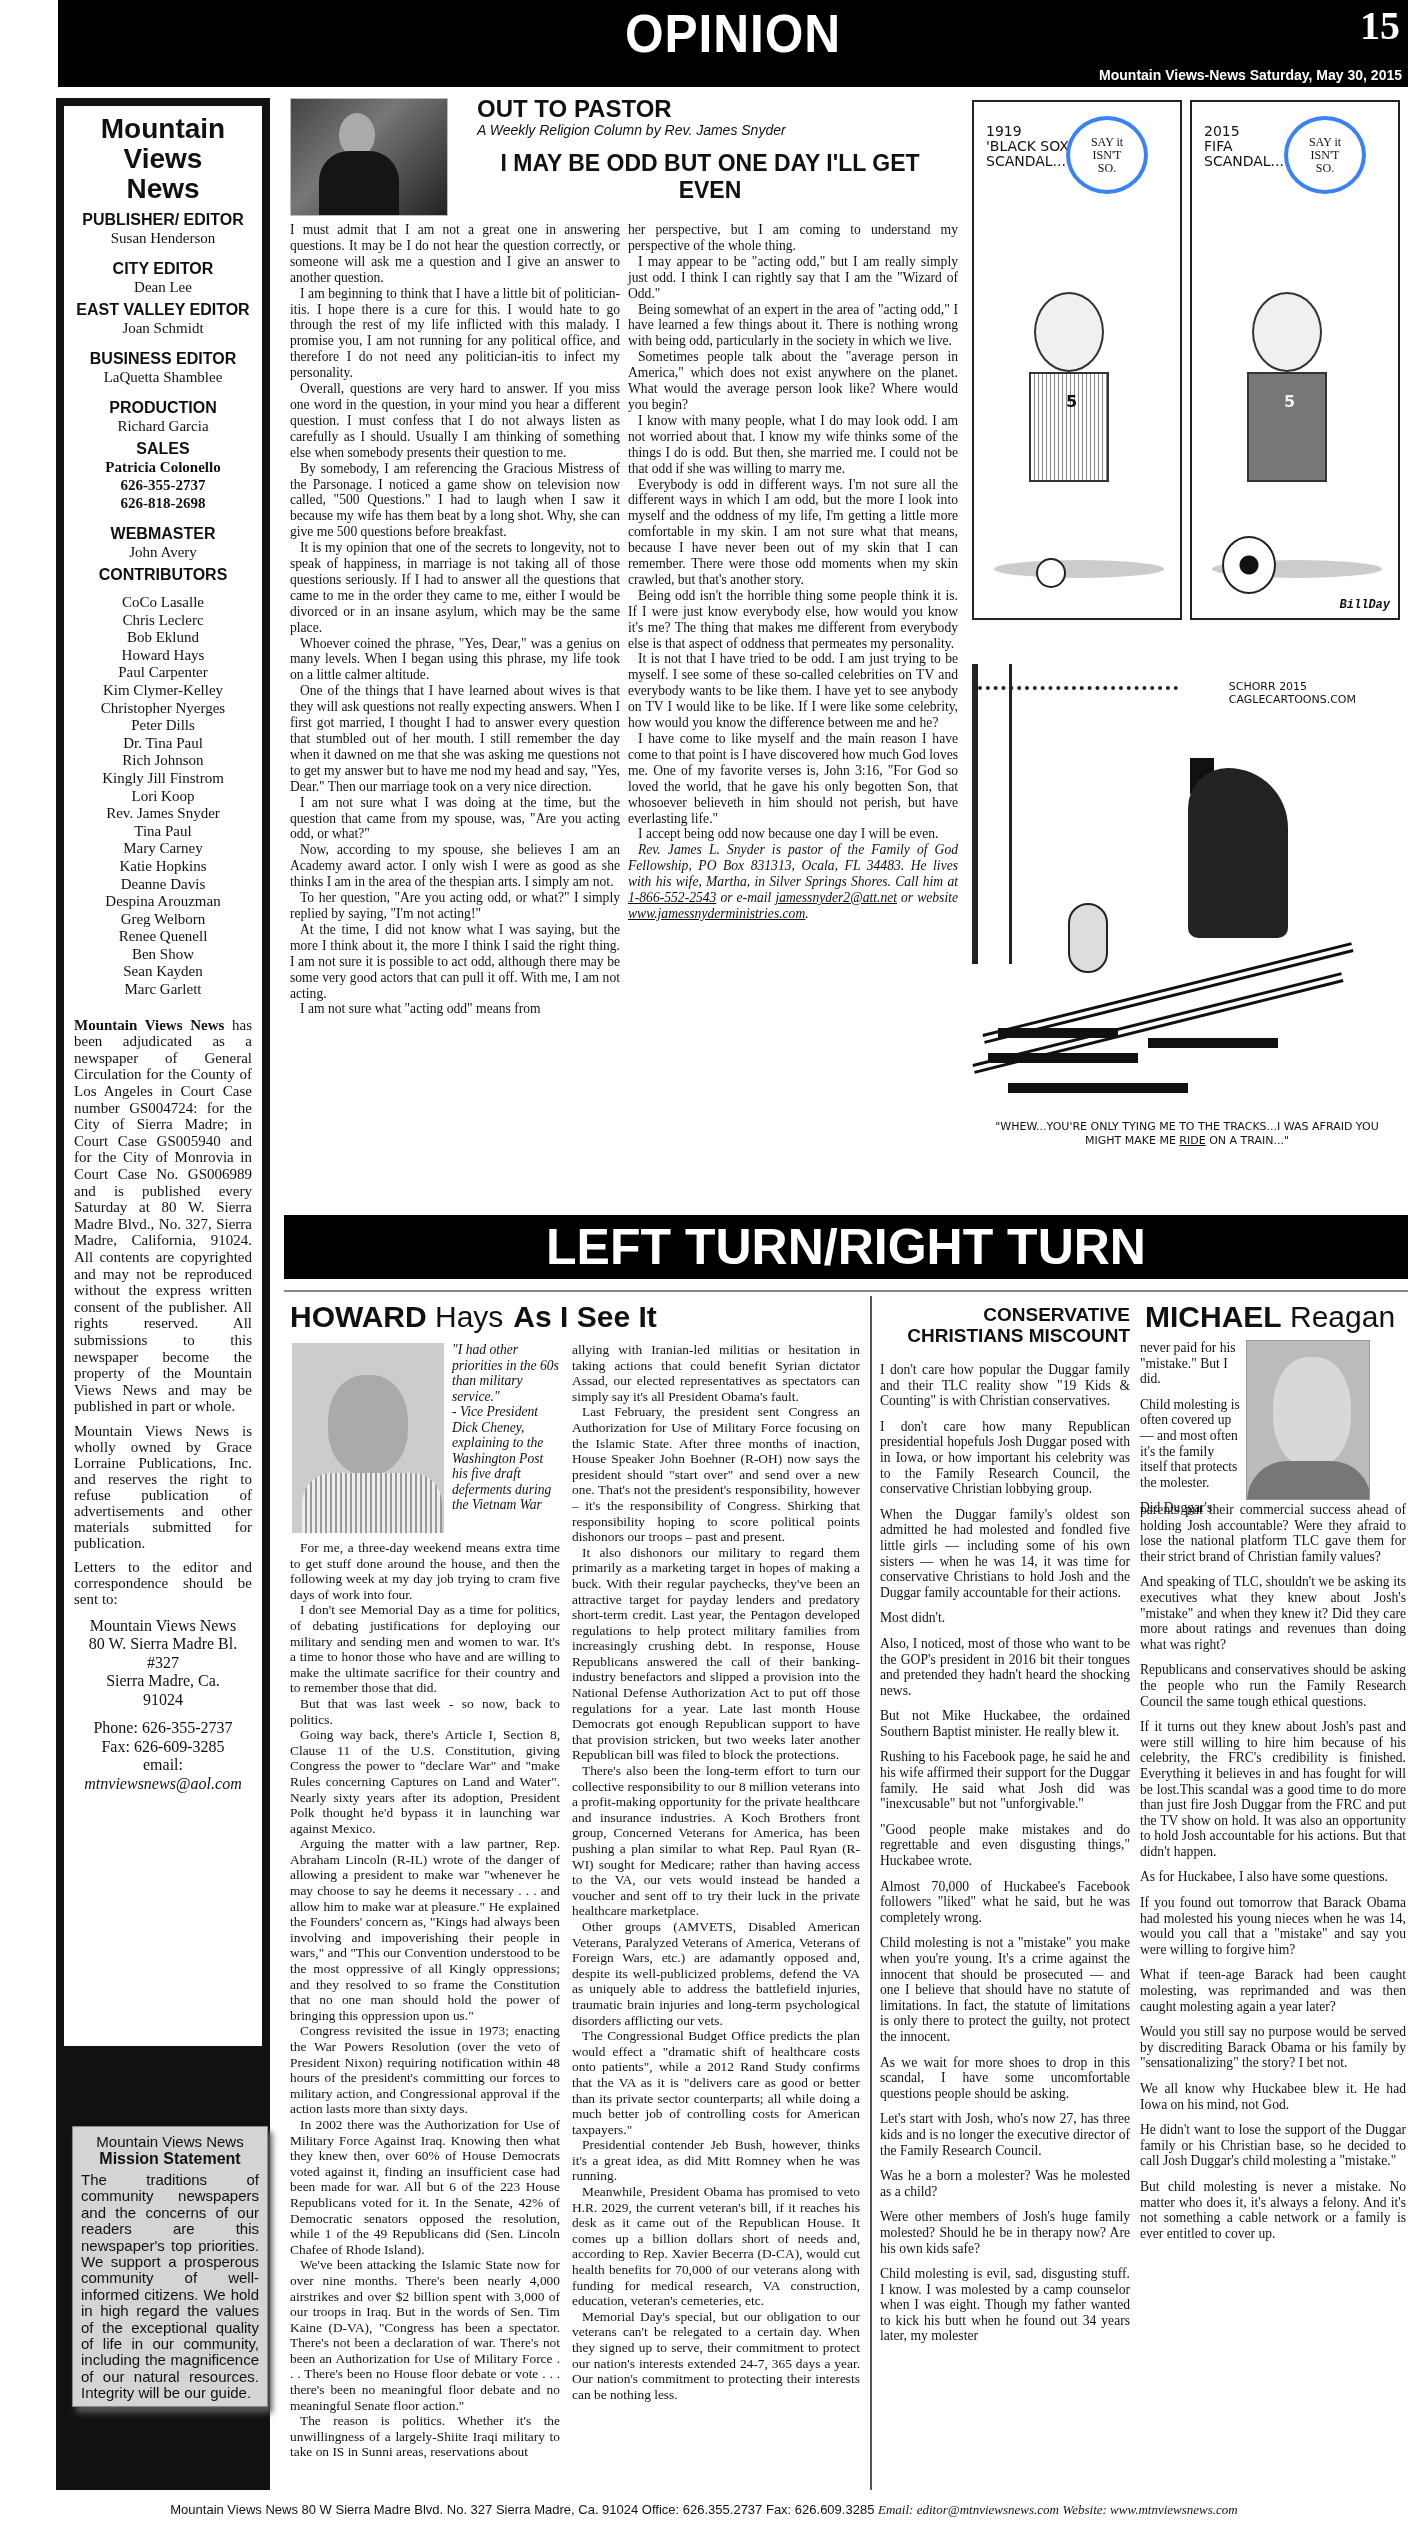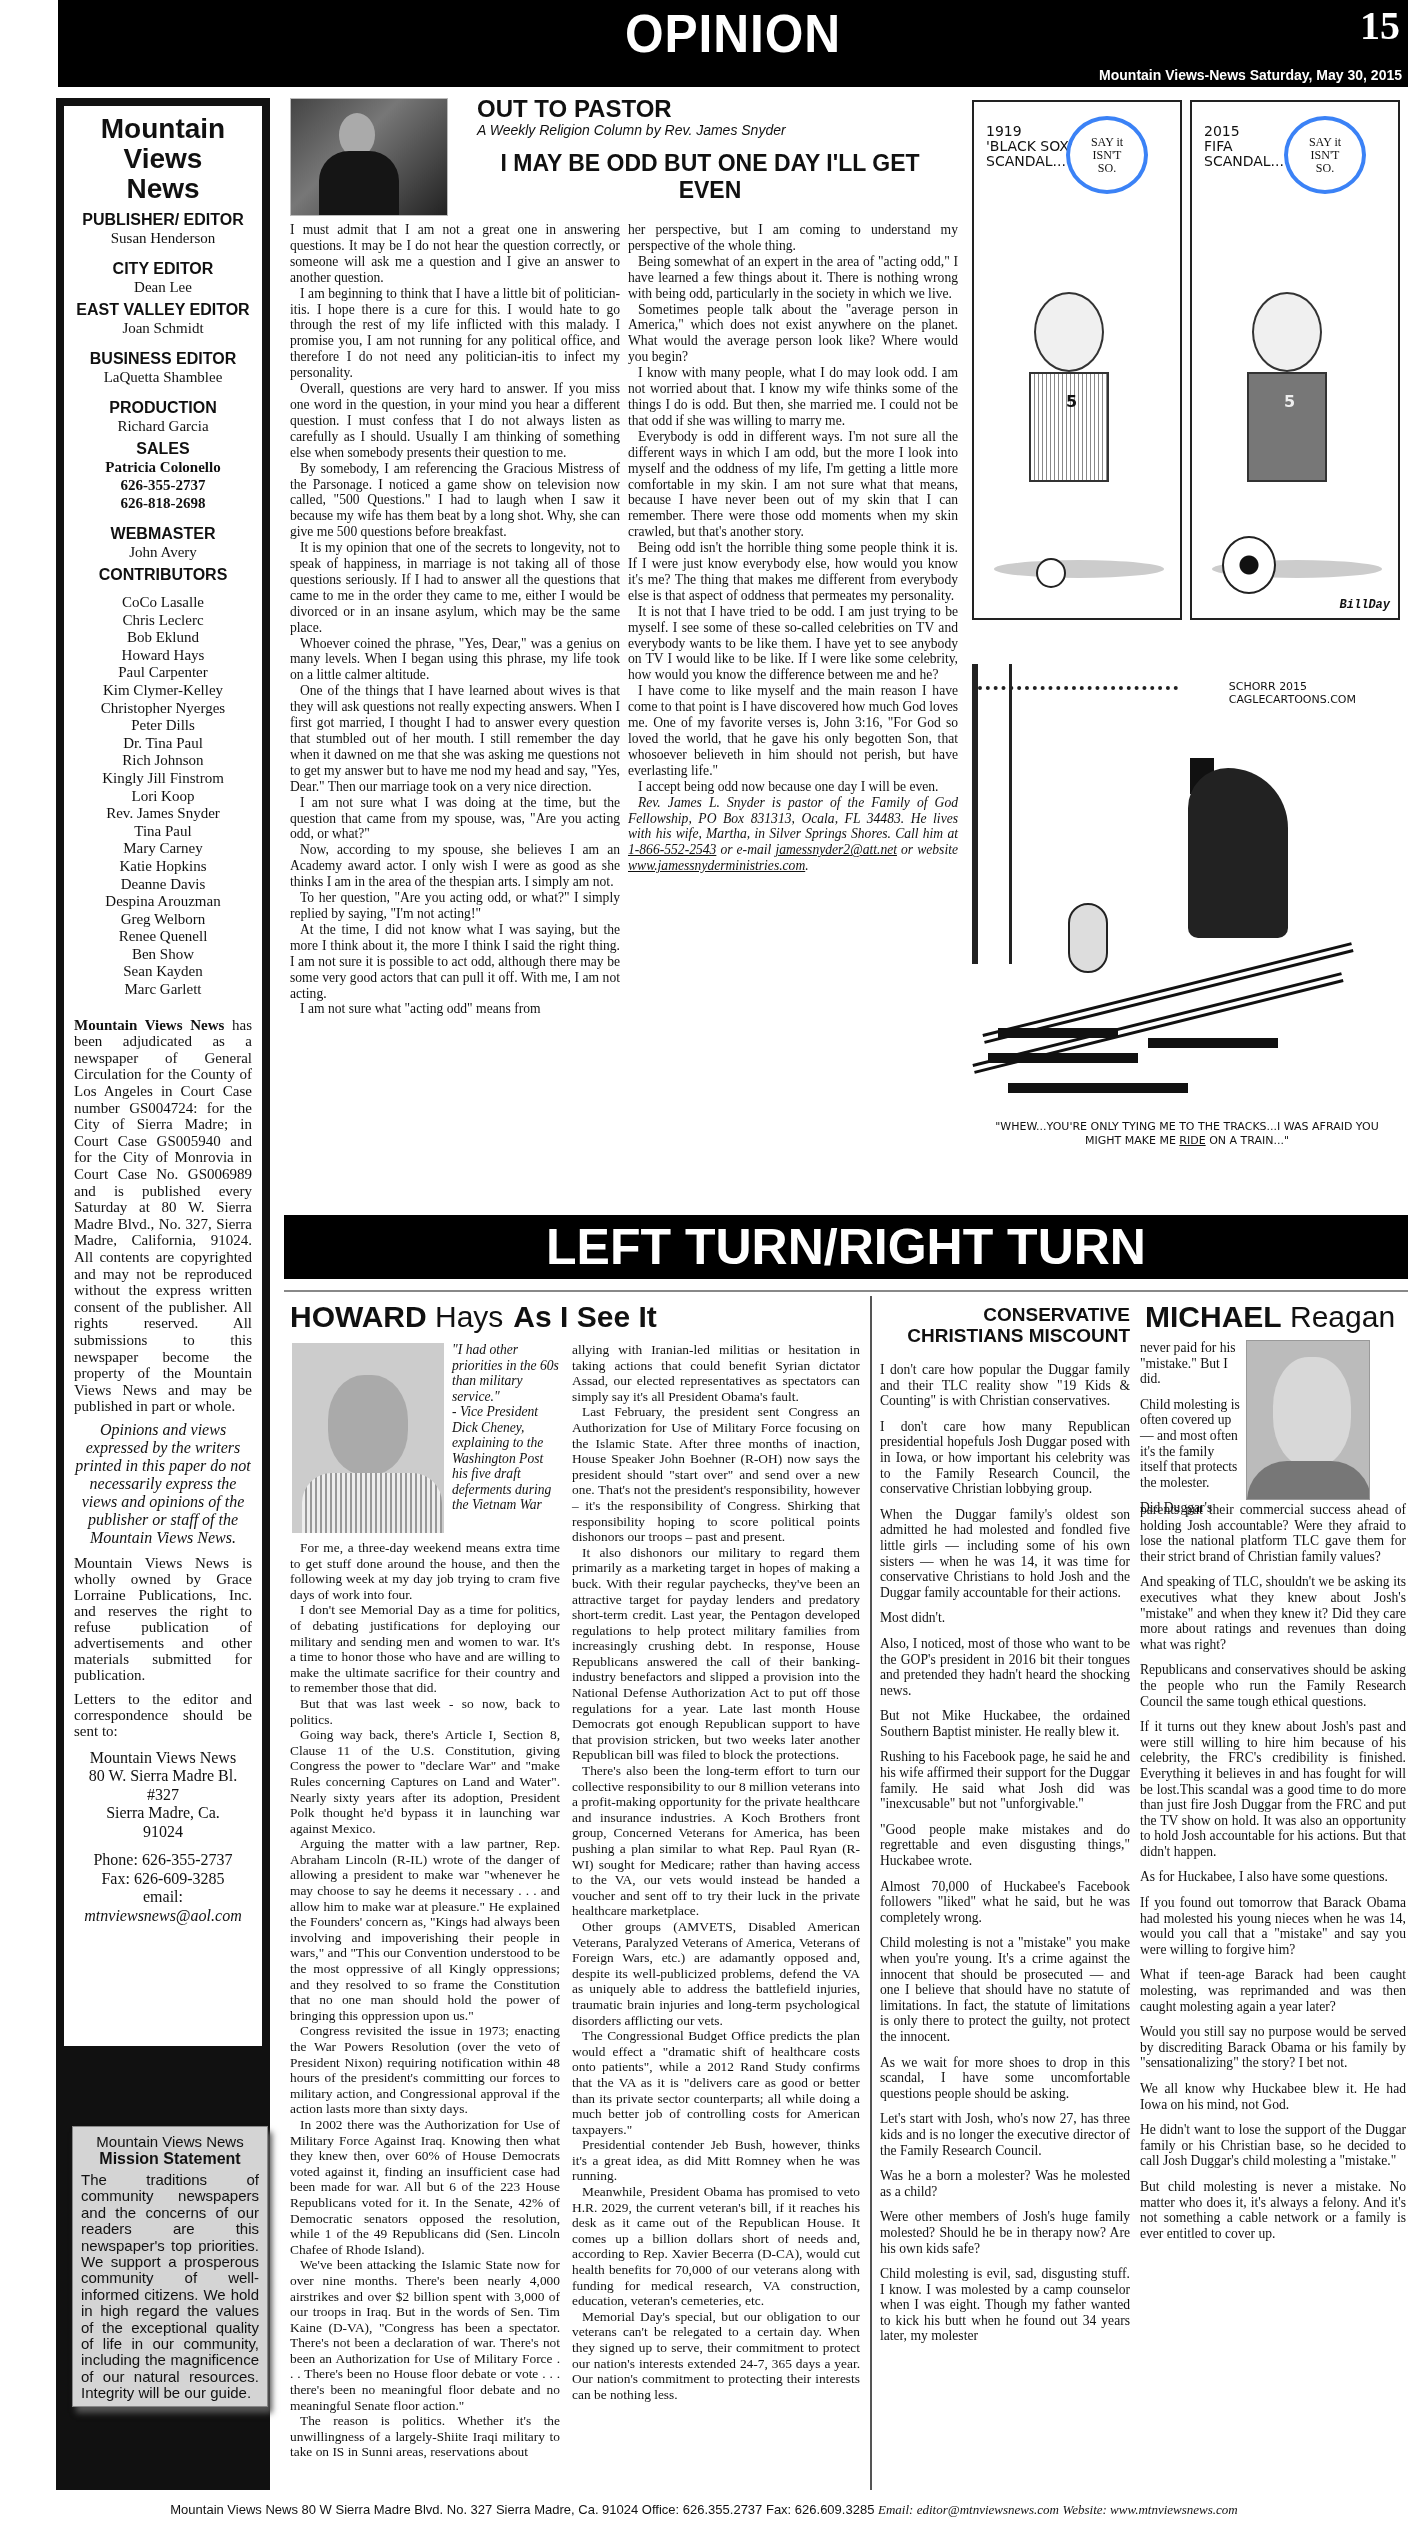--- a/index.html
+++ b/index.html
@@ -161,21 +161,20 @@
         <div>Katie Hopkins</div>
         <div>Deanne Davis</div>
         <div>Despina Arouzman</div>
         <div>Greg Welborn</div>
         <div>Renee Quenell</div>
         <div>Ben Show</div>
         <div>Sean Kayden</div>
         <div>Marc Garlett</div>
       </div>
     <div class="sb-para"><b>Mountain Views News</b> <span>has been adjudicated as a newspaper of General Circulation for the County of Los Angeles in Court Case number GS004724: for the City of Sierra Madre; in Court Case GS005940 and for the City of Monrovia in Court Case No. GS006989 and is published every Saturday at 80 W. Sierra Madre Blvd., No. 327, Sierra Madre, California, 91024. All contents are copyrighted and may not be reproduced without the express written consent of the publisher. All rights reserved. All submissions to this newspaper become the property of the Mountain Views News and may be published in part or whole.</span></div>
-    <div class="sb-italic">Opinions and views expressed by the writers printed in this paper do not necessarily express the views and opinions of the publisher or staff of the Mountain Views News.</div>
     <div class="sb-para2">Mountain Views News is wholly owned by Grace Lorraine Publications, Inc. and reserves the right to refuse publication of advertisements and other materials submitted for publication.</div>
     <div class="sb-para2">Letters to the editor and correspondence should be sent to:</div>
     <div class="sb-addr">
       <div>Mountain Views News</div>
       <div>80 W. Sierra Madre Bl.</div>
       <div>#327</div>
       <div>Sierra Madre, Ca.</div>
       <div>91024</div>
     </div>
     <div class="sb-addr">
@@ -210,20 +209,21 @@
     <p>One of the things that I have learned about wives is that they will ask questions not really expecting answers. When I first got married, I thought I had to answer every question that stumbled out of her mouth. I still remember the day when it dawned on me that she was asking me questions not to get my answer but to have me nod my head and say, "Yes, Dear." Then our marriage took on a very nice direction.</p>
     <p>I am not sure what I was doing at the time, but the question that came from my spouse, was, "Are you acting odd, or what?"</p>
     <p>Now, according to my spouse, she believes I am an Academy award actor. I only wish I were as good as she thinks I am in the area of the thespian arts. I simply am not.</p>
     <p>To her question, "Are you acting odd, or what?" I simply replied by saying, "I'm not acting!"</p>
     <p>At the time, I did not know what I was saying, but the more I think about it, the more I think I said the right thing. I am not sure it is possible to act odd, although there may be some very good actors that can pull it off. With me, I am not acting.</p>
     <p>I am not sure what "acting odd" means from</p>
   </div>
 <div class="article" style="left:628px; top:222px; width:330px;">
   <div id="pastor-col2">
       <p class="first">her perspective, but I am coming to understand my perspective of the whole thing.</p>
+      <p>I may appear to be "acting odd," but I am really simply just odd. I think I can rightly say that I am the "Wizard of Odd."</p>
       <p>Being somewhat of an expert in the area of "acting odd," I have learned a few things about it. There is nothing wrong with being odd, particularly in the society in which we live.</p>
       <p>Sometimes people talk about the "average person in America," which does not exist anywhere on the planet. What would the average person look like? Where would you begin?</p>
       <p>I know with many people, what I do may look odd. I am not worried about that. I know my wife thinks some of the things I do is odd. But then, she married me. I could not be that odd if she was willing to marry me.</p>
       <p>Everybody is odd in different ways. I'm not sure all the different ways in which I am odd, but the more I look into myself and the oddness of my life, I'm getting a little more comfortable in my skin. I am not sure what that means, because I have never been out of my skin that I can remember. There were those odd moments when my skin crawled, but that's another story.</p>
       <p>Being odd isn't the horrible thing some people think it is. If I were just know everybody else, how would you know it's me? The thing that makes me different from everybody else is that aspect of oddness that permeates my personality.</p>
       <p>It is not that I have tried to be odd. I am just trying to be myself. I see some of these so-called celebrities on TV and everybody wants to be like them. I have yet to see anybody on TV I would like to be like. If I were like some celebrity, how would you know the difference between me and he?</p>
       <p>I have come to like myself and the main reason I have come to that point is I have discovered how much God loves me. One of my favorite verses is, John 3:16, "For God so loved the world, that he gave his only begotten Son, that whosoever believeth in him should not perish, but have everlasting life."</p>
       <p>I accept being odd now because one day I will be even.</p>
     </div>
   <p class="bio"><span>Rev. James L. Snyder is pastor of the Family of God Fellowship, PO Box 831313, Ocala, FL 34483. He lives with his wife, Martha, in Silver Springs Shores. Call him at</span> <u>1-866-552-2543</u> <span>or e-mail</span> <u>jamessnyder2@att.net</u> <span>or website</span> <u>www.jamessnyderministries.com</u><span>.</span></p>

